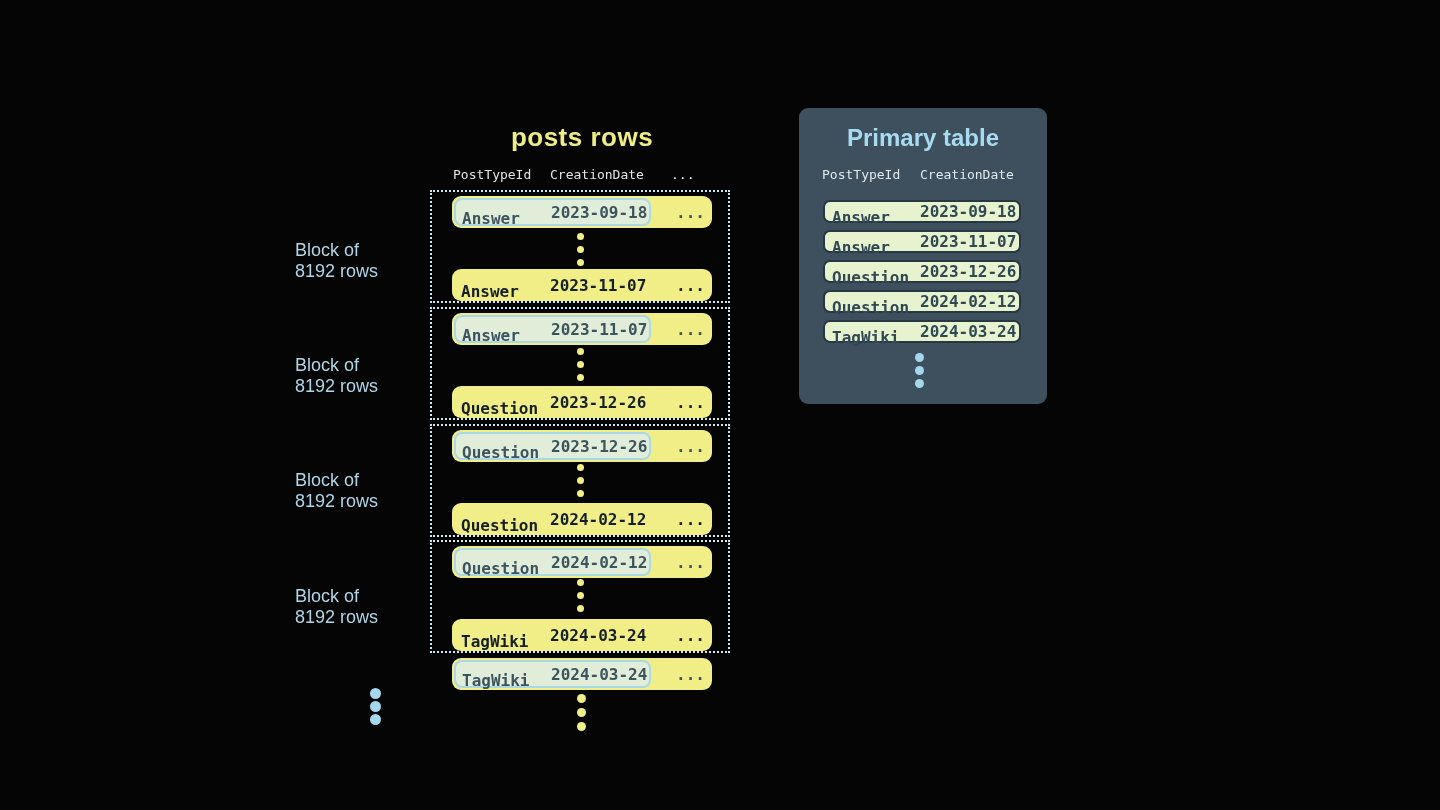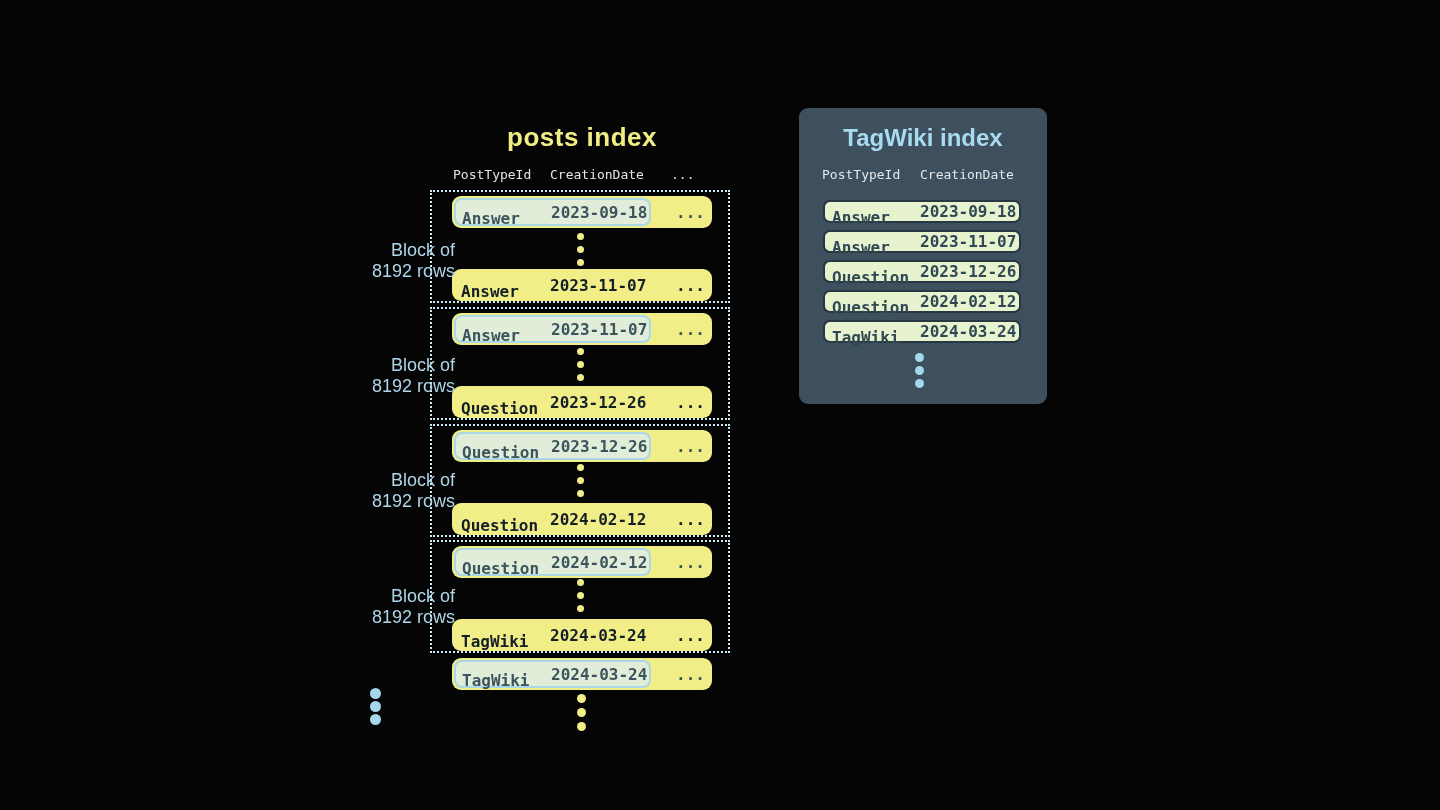--- a/index.html
+++ b/index.html
@@ -39,21 +39,21 @@
   .cell-type { display:inline-block; width:89px;margin-top:12px; }
   .row .ellipsis { position:absolute; left:224px; }
   .row.hl { color:var(--highlight-text,#3C545E); padding-left:0; }
   .hlbox {
     position:absolute; left:2px; top:2px; width:197px; height:28px;
     background:var(--highlight-fill,#E1EDD8);
     border:2px solid var(--highlight-border,#A9D8E8); border-radius:8px;
     display:flex; align-items:center; padding-left:6px;
   }
   .block-label {
-    position:absolute; left:295px; width:160px; text-align:right;
+    position:absolute; left:295px; width:160px; text-align:left;
     font-size:18px; line-height:21px; color:var(--label-blue,#AFD6E8);
   }
   
   .vdots { position:absolute; display:flex; flex-direction:column; align-items:center; }
   .vdots i { display:block; border-radius:50%; background:var(--row-yellow,#F1EE88); }
   .vdots.small-yellow i { width:7px; height:7px; margin:3px 0; }
   .vdots.bottom-yellow i { width:9px; height:9px; margin:2.5px 0; }
   .vdots.big-blue i { width:11px; height:11px; margin:1px 0; background:var(--dot-blue,#A5D8EC); }
   .vdots.panel-blue i { width:9px; height:9px; margin:2px 0; background:var(--dot-blue,#A5D8EC); }
 
@@ -82,21 +82,21 @@
     font-family:"DejaVu Sans Mono", monospace; font-weight:bold; font-size:16px;
     color:var(--panel-row-text,#2F4854);
   }
   .p-row .cell-type { width:88px; }
 </style>
 </head>
 <body>
 
 <div class="stage">
 
-  <div class="pt-title">posts index</div>
+  <div class="pt-title">posts rows</div>
 
   <span class="hdr h-type">PostTypeId</span>
   <span class="hdr h-date">CreationDate</span>
   <span class="hdr h-more">...</span>
 
   <div class="block" style="top:190px">
     <div class="row hl" style="top:4px">
       <span class="hlbox">
         <span class="cell-type">Answer</span>
         <span class="cell-date">2023-09-18</span>
@@ -203,21 +203,21 @@
       <i></i>
       <i></i>
     </div>
   <div class="vdots big-blue" style="left:370px; top:687px">
       <i></i>
       <i></i>
       <i></i>
     </div>
 
   <div class="panel">
-    <div class="panel-title">TagWiki index</div>
+    <div class="panel-title">Primary table</div>
     <span class="p-hdr h-type">PostTypeId</span>
     <span class="p-hdr h-date">CreationDate</span>
 
     <div class="p-row" style="top:92px">
       <span class="cell-type">Answer</span>
       <span class="cell-date">2023-09-18</span>
     </div>
     <div class="p-row" style="top:122px">
       <span class="cell-type">Answer</span>
       <span class="cell-date">2023-11-07</span>

